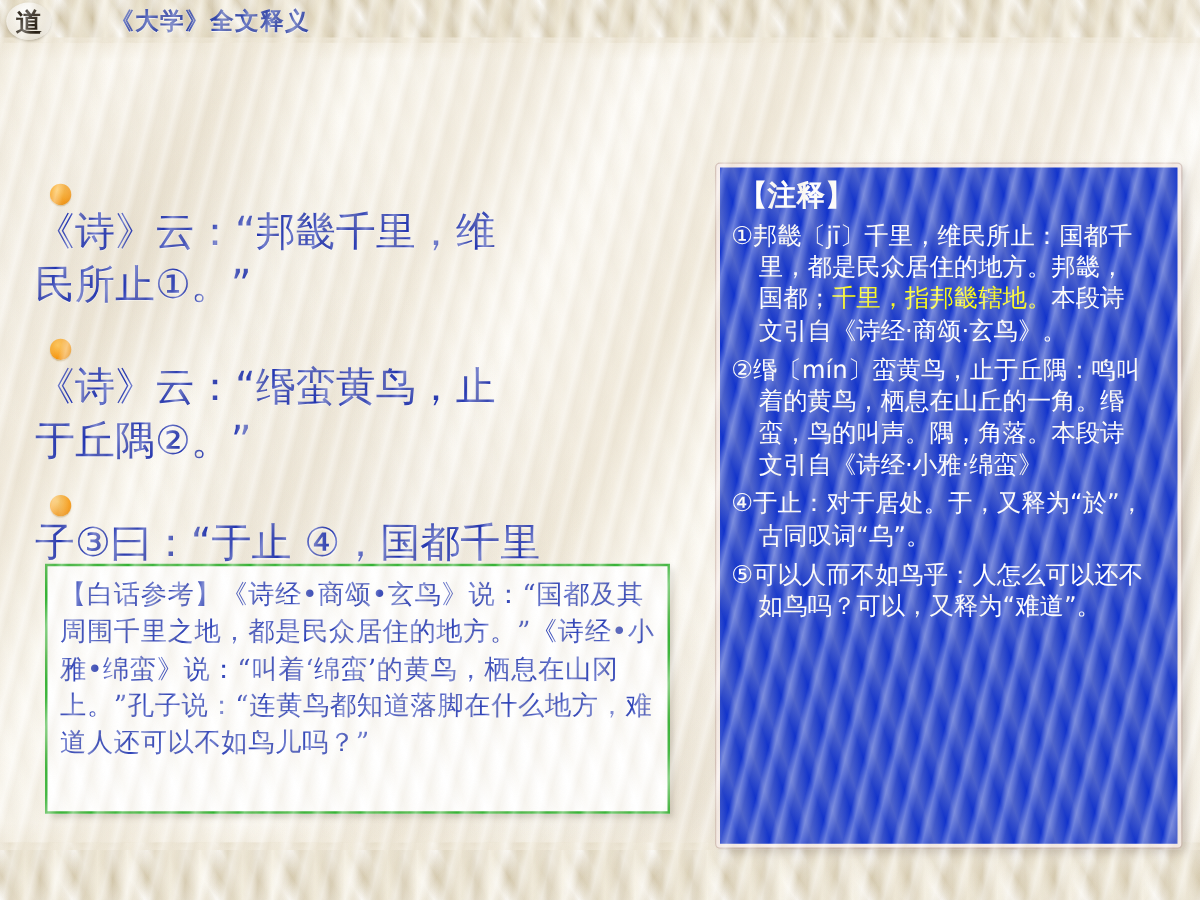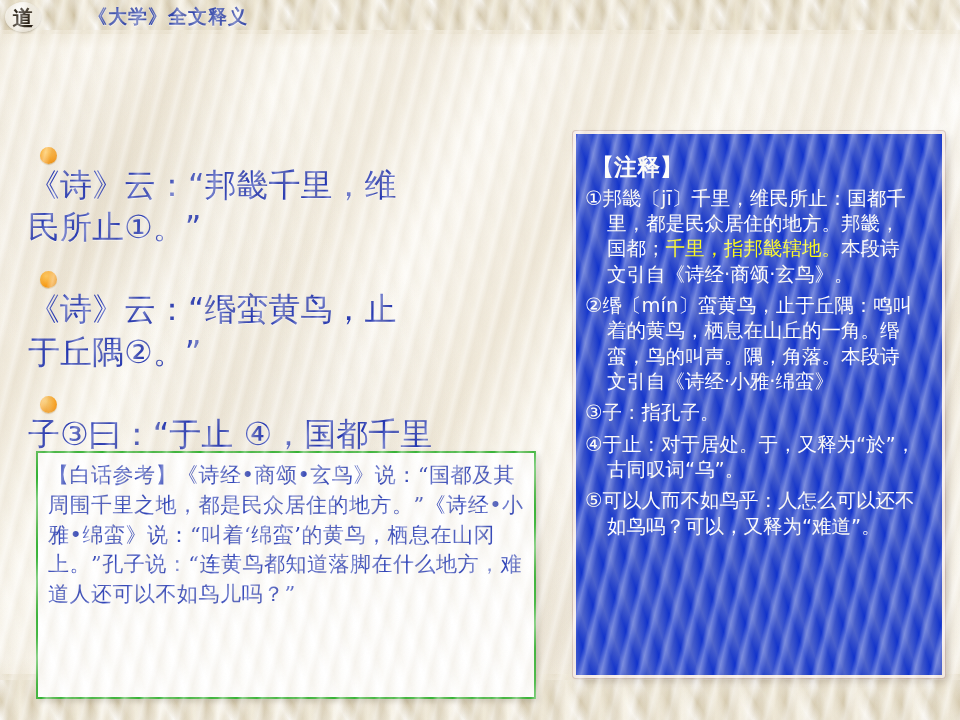--- a/index.html
+++ b/index.html
@@ -181,21 +181,21 @@
     line-height: 1.32;
     color: #2033b0;
     text-shadow: 0 1px 0 rgba(255,255,255,0.55);
     letter-spacing: 0px;
   }
 
   
   #vernacular-box {
     position: absolute;
     left: 36px; top: 451px;
-    width: 500px; height: 248px;
+    width: 500px; height: 200px;
     background: #ffffff;
     border: 2px solid #33b233;
     box-shadow: 3px 3px 5px rgba(120,110,90,0.30);
     box-sizing: border-box;
     overflow: hidden;
   }
   #vernacular-text {
     padding: 8px 10px 0 10px;
     font-family: "DejaVu Serif", "Liberation Serif", serif;
     font-size: 21px;
@@ -217,21 +217,21 @@
     box-sizing: border-box;
     padding: 8px 9px 6px 9px;
     overflow: hidden;
   }
   #notes-heading {
     font-family: "DejaVu Sans", "Liberation Sans", sans-serif;
     font-size: 23px;
     font-weight: bold;
     color: #ffffff;
     line-height: 1.2;
-    margin: 12px 0 4px 6px;
+    margin: 2px 0 4px 6px;
   }
   .note-item {
     font-family: "DejaVu Sans", "Liberation Sans", sans-serif;
     font-size: 19.5px;
     line-height: 1.30;
     color: #ffffff;
     margin: 0 16px 6px 0;
     padding-left: 22px;
     text-indent: -22px;
   }
@@ -286,20 +286,19 @@
     <div id="vernacular-text"><span>【白话参考】</span><span>《诗经•商颂•玄鸟》说：“国都及其周围千里之地，都是民众居住的地方。”《诗经•小雅•绵蛮》说：“叫着‘绵蛮’的黄鸟，栖息在山冈上。”孔子说：“连黄鸟都知道落脚在什么地方，难道人还可以不如鸟儿吗？”</span></div>
   </div>
 
   <div id="notes-box">
     <div id="notes-heading">【注释】</div>
 
     <div class="note-item"><span>①邦畿〔jī〕千里，维民所止：国都千里，都是民众居住的地方。邦畿，国都；</span><span class="hl">千里，指邦畿辖地。</span><span>本段诗文引自《诗经·商颂·玄鸟》。</span></div>
 
     <div class="note-item"><span>②缗〔mín〕蛮黄鸟，止于丘隅：鸣叫着的黄鸟，栖息在山丘的一角。缗蛮，鸟的叫声。隅，角落。本段诗文引自《诗经·小雅·绵蛮》</span></div>
 
-    <div class="note-item"><span>③子：指孔子。</span></div>
 
     <div class="note-item"><span>④于止：对于居处。于，又释为“於”，古同叹词“乌”。</span></div>
 
     <div class="note-item"><span>⑤可以人而不如鸟乎：人怎么可以还不如鸟吗？可以，又释为“难道”。</span></div>
   </div>
 
 </div>
 
 </body></html>

